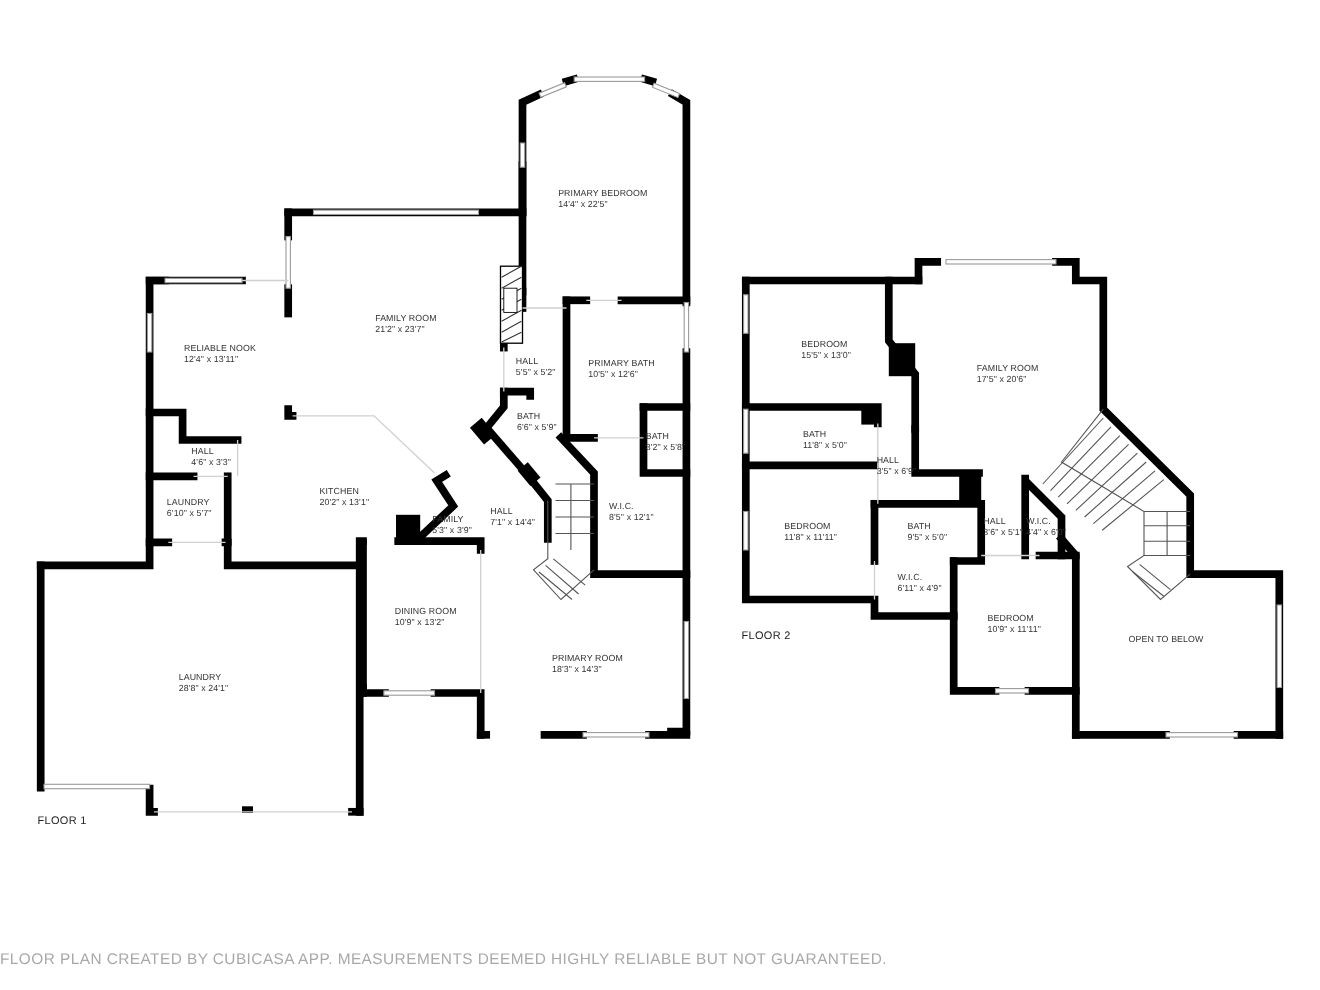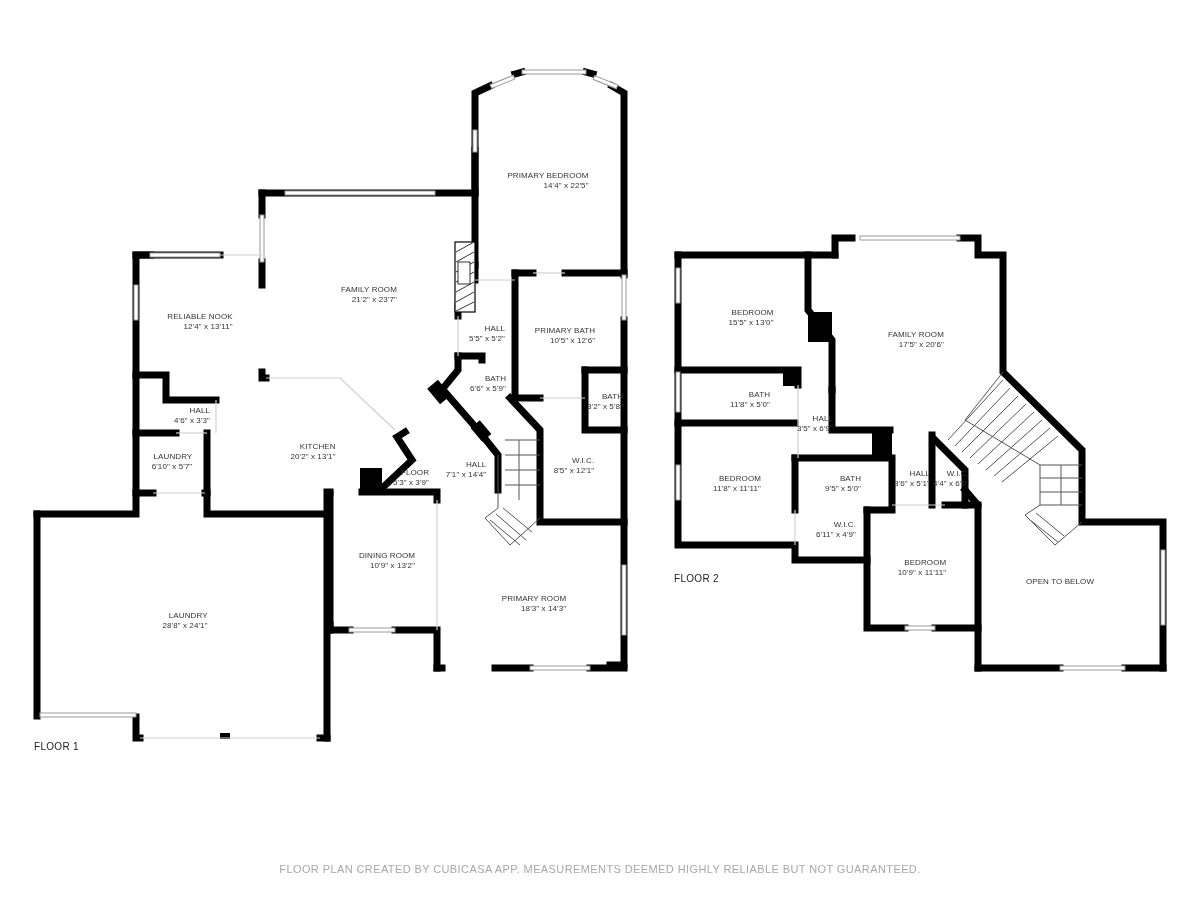--- a/index.html
+++ b/index.html
@@ -4,24 +4,24 @@
 <style>
   html, body { margin: 0; padding: 0; background: #ffffff; }
   #stage { position: relative; width: 1200px; height: 900px; background: #ffffff; overflow: hidden; font-family: "Liberation Sans", "DejaVu Sans", sans-serif; }
   svg#plan { position: absolute; left: 0; top: 0; width: 1200px; height: 900px; }
   .wall { stroke: #000; stroke-width: 7; fill: none; stroke-linecap: square; stroke-linejoin: miter; }
   .win { stroke: #9a9a9a; stroke-width: 1; fill: #ffffff; }
   .open { stroke: #d0d0d0; stroke-width: 1.2; fill: none; }
   .stair { stroke: #555; stroke-width: 1; fill: none; }
   .hatch { stroke: #333; stroke-width: 1; fill: none; }
   .solid { fill: #000; }
-  .room-label { position: absolute; transform: translate(-50%, -50%); text-align: right; color: #333; font-size: 8px; line-height: 10px; white-space: nowrap; letter-spacing: 0.1px; }
+  .room-label { position: absolute; transform: translate(-50%, -50%); text-align: left; color: #333; font-size: 8px; line-height: 10px; white-space: nowrap; letter-spacing: 0.1px; }
   .room-label .dim { display: block; }
   .floor-label { position: absolute; font-size: 10px; color: #222; letter-spacing: 0.3px; }
-  .footer { position: absolute; left: 0; width: 1200px; top: 863px; text-align: center; font-size: 11px; color: #a8a8a8; letter-spacing: 0.4px; }
+  .footer { position: absolute; left: 0; width: 1200px; top: 863px; text-align: left; font-size: 14px; color: #a8a8a8; letter-spacing: 0.4px; }
 </style>
 </head>
 <body>
 
 <div id="stage">
 
   <svg id="plan" viewBox="0 0 1200 900">
 
     <g>
 
@@ -198,21 +198,21 @@
   </div>
   <div class="room-label" style="left:293px; top:452px;margin-left:20px;">
     <span>KITCHEN</span>
     <span class="dim">20'2" x 13'1"</span>
   </div>
   <div class="room-label" style="left:172px; top:462px;">
     <span>LAUNDRY</span>
     <span class="dim">6'10" x 5'7"</span>
   </div>
   <div class="room-label" style="left:411px; top:478px;">
-    <span>FLOOR</span>
+    <span>FAMILY</span>
     <span class="dim">5'3" x 3'9"</span>
   </div>
   <div class="room-label" style="left:466px; top:470px;">
     <span>HALL</span>
     <span class="dim">7'1" x 14'4"</span>
   </div>
   <div class="room-label" style="left:574px; top:466px;">
     <span>W.I.C.</span>
     <span class="dim">8'5" x 12'1"</span>
   </div>

